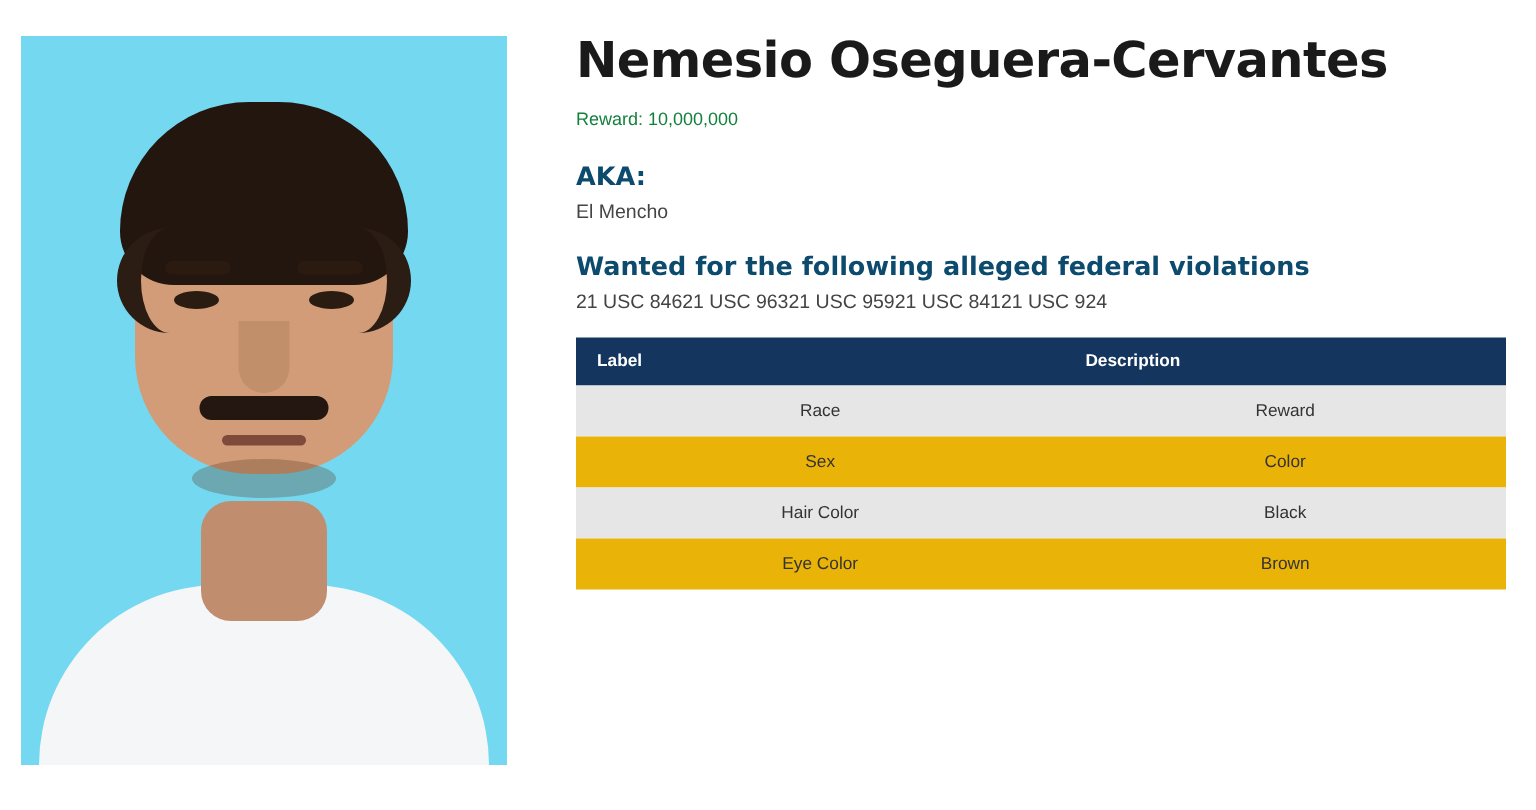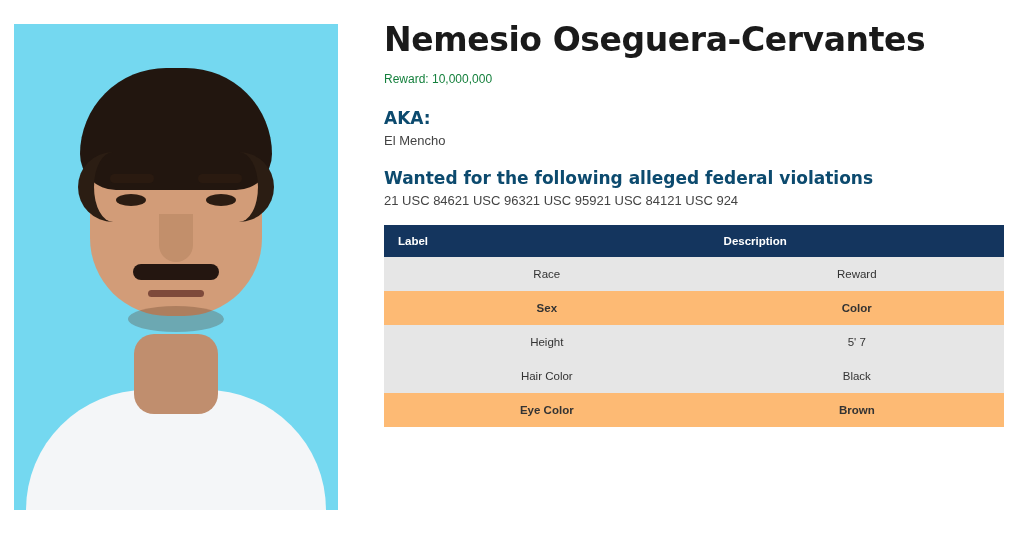--- a/index.html
+++ b/index.html
@@ -210,21 +210,21 @@
     margin-top: 36px;
   }
   table.details thead th.col-label { width: 48%; }
   table.details tbody td {
     padding: 11px 14px;
     color: #333;
     border: none;
     text-align: center;
   }
   table.details tbody tr.odd td { background: #e6e6e6; }
-  table.details tbody tr.even td { background: #fdba74; font-weight: bold; }
+  table.details tbody tr.even td { background: #eab308; }
 </style>
 </head>
 <body>
 
 <div class="page">
 
   <div class="photo-col">
     <div class="photo-frame">
       <div class="portrait">
         <div class="shoulders"></div>
@@ -266,24 +266,20 @@
       <tbody>
         <tr class="odd">
           <td>Race</td>
           <td>Reward</td>
         </tr>
         <tr class="even">
           <td>Sex</td>
           <td>Color</td>
         </tr>
         <tr class="odd">
-          <td>Height</td>
-          <td>5' 7</td>
-        </tr>
-        <tr class="odd">
           <td>Hair Color</td>
           <td>Black</td>
         </tr>
         <tr class="even">
           <td>Eye Color</td>
           <td>Brown</td>
         </tr>
       </tbody>
     </table>
 

